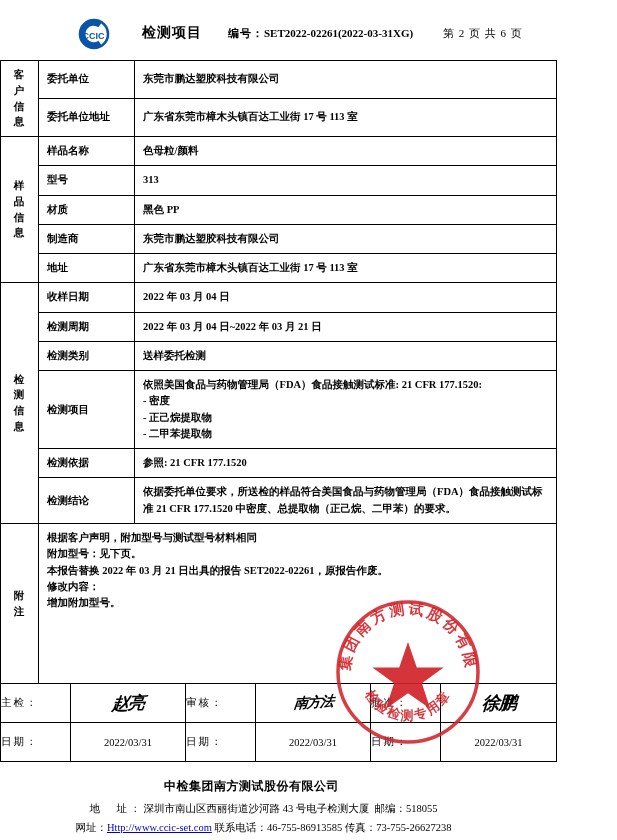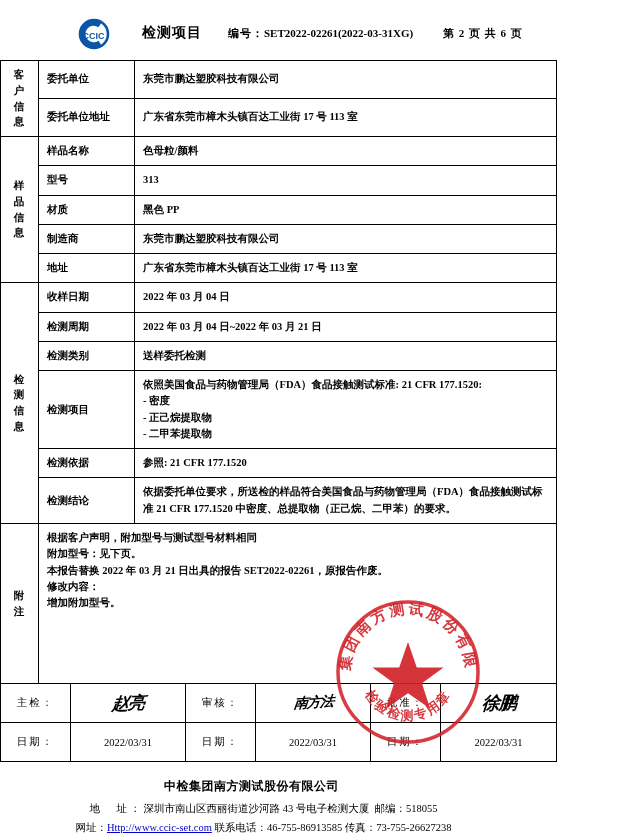--- a/index.html
+++ b/index.html
@@ -48,21 +48,21 @@
   }
   .header-code {
     font-size: 11px;
     font-weight: bold;
     white-space: nowrap;
     margin-right: 30px;
   }
   .header-code .lbl { letter-spacing: 1px; }
   .header-page {
     font-size: 11px;
-    font-weight: bold;
+    font-weight: normal;
     white-space: nowrap;
     letter-spacing: 1px;
     text-align: center;
   }
 
   
   table.main {
     border-collapse: collapse;
     width: 557px;
     margin: 4px auto 0 auto;
@@ -117,21 +117,20 @@
   table.sig td {
     border: 1px solid #000;
     border-top: none;
     padding: 0;
     height: 38px;
     vertical-align: middle;
     font-size: 10.5px;
   }
   table.sig td.lbl {
     width: 70px;
-    text-align: center;
     letter-spacing: 2px;
   }
   table.sig td.val {
     text-align: center;
     position: relative;
   }
   .sig-hand {
     font-family: "Liberation Serif", serif;
     font-size: 17px;
     font-style: italic;

